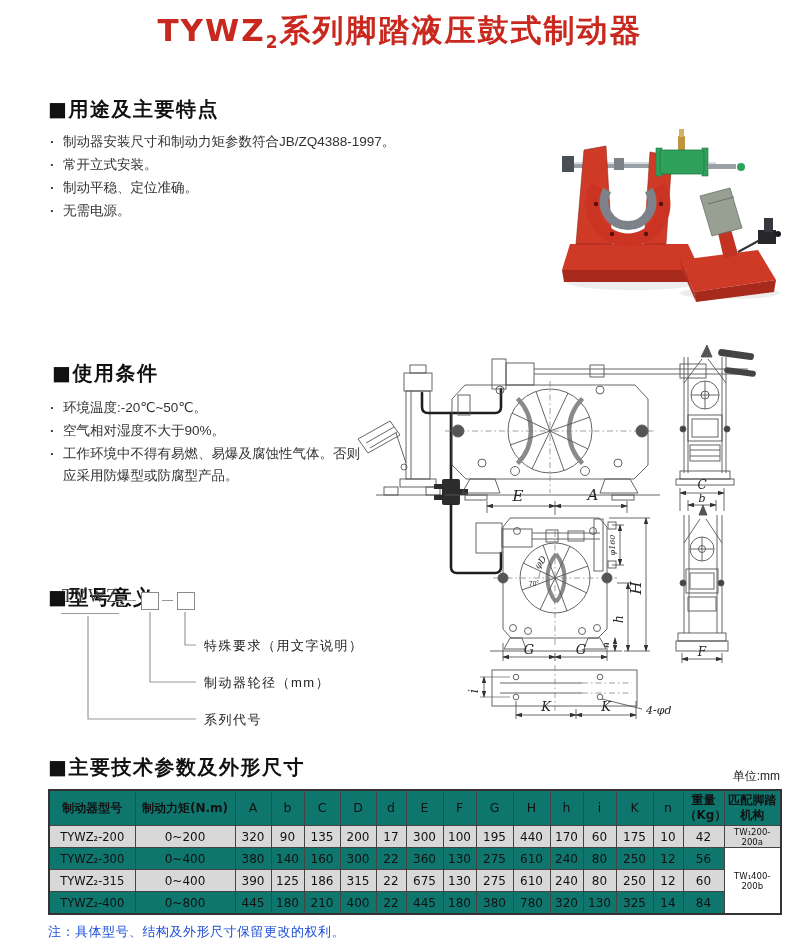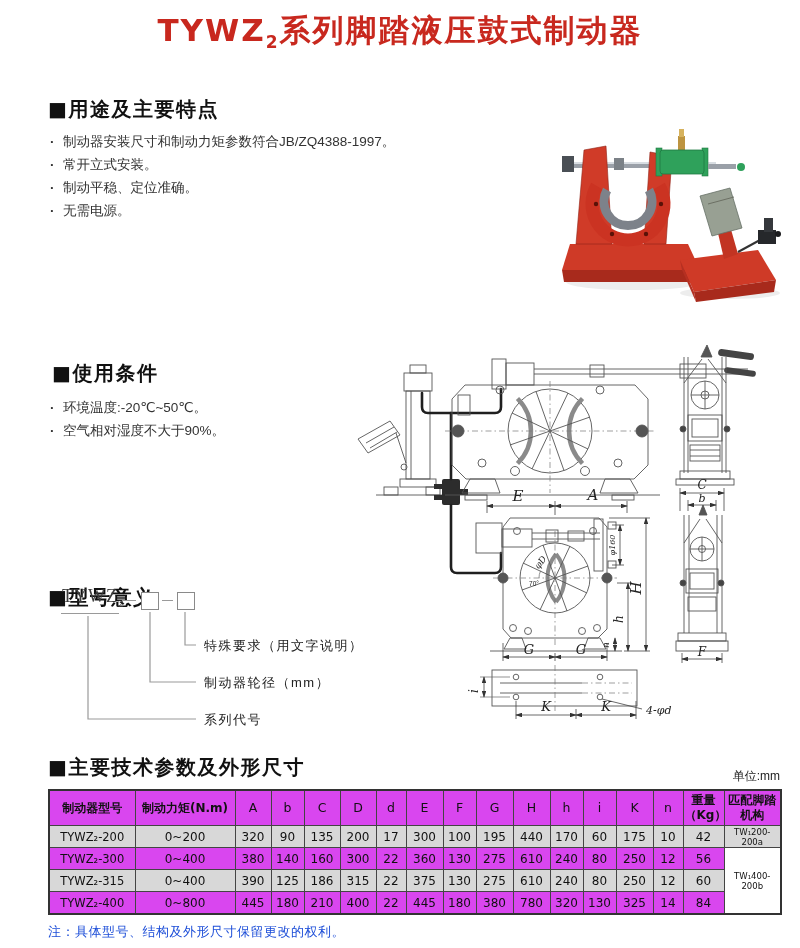--- a/index.html
+++ b/index.html
@@ -28,21 +28,21 @@
   .bullet::before{content:"·";position:absolute;left:2px;top:0;font-weight:bold;color:#333;}
   
   .model-code{font-size:18px;color:#3c3c3c;font-family:"DejaVu Sans",sans-serif;letter-spacing:1px;}
   .model-code sub{font-size:11px;}
   .mbox{width:16px;height:16px;border:1.6px solid #8a8a8a;background:#fff;}
   .mdash{width:14px;height:0;border-top:1.6px solid #9a9a9a;}
   .munder{height:0;border-top:1.3px solid #9a9a9a;}
   .mlabel{font-size:13px;color:#222;letter-spacing:1.5px;white-space:nowrap;}
   
   .unit-note{font-size:12px;color:#222;}
-  table.specs{border-collapse:collapse;table-layout:fixed;width:732px;background:#d946ef;}
+  table.specs{border-collapse:collapse;table-layout:fixed;width:732px;background:#0f766e;}
   table.specs th,table.specs td{
     border:1px solid #444;text-align:center;vertical-align:middle;
     font-family:"DejaVu Sans",sans-serif;overflow:hidden;
   }
   table.specs{border:2px solid #333;}
   table.specs th{font-size:12px;font-weight:bold;color:#111;height:34px;padding:0 1px;line-height:1.25;}
   table.specs th.dim{font-weight:normal;font-size:12.5px;}
   table.specs td{font-size:12px;color:#111;height:21px;padding:0;}
   table.specs td.model{font-size:11.5px;}
   table.specs tr.gray td{background:#d8d8d8;}
@@ -111,20 +111,21 @@
     <rect x="196" y="118" width="18" height="14" fill="#26282b"></rect>
     <rect x="202" y="106" width="9" height="14" fill="#35383c"></rect>
     <circle cx="216" cy="122" r="3" fill="#1b1c1e"></circle>
   </g>
 </svg>
 
 <div class="abs sec-h" style="left:52px;top:360px;">■使用条件</div>
 <div class="abs blist" style="left:48px;top:397px;width:320px;">
   <div class="bullet">环境温度:-20℃~50℃。</div>
   <div class="bullet">空气相对湿度不大于90%。</div>
+  <div class="bullet">工作环境中不得有易燃、易爆及腐蚀性气体。否则应采用防爆型或防腐型产品。</div>
 </div>
 
 <svg class="abs" style="left:350px;top:343px;" width="450" height="405" viewBox="0 0 450 405">
   <defs>
     <marker id="ar" markerWidth="9" markerHeight="6" refX="8" refY="3" orient="auto-start-reverse">
       <path d="M0,0 L9,3 L0,6 Z" fill="#333"></path>
     </marker>
   </defs>
 
   <g class="thin">
@@ -455,21 +456,21 @@
       <td class="pedal" rowspan="3">TW₁400-200b</td>
     </tr>
     <tr class="gray">
       <td class="model">TYWZ₂-315</td>
       <td>0~400</td>
       <td>390</td>
       <td>125</td>
       <td>186</td>
       <td>315</td>
       <td>22</td>
-      <td>375</td>
+      <td>675</td>
       <td>130</td>
       <td>275</td>
       <td>610</td>
       <td>240</td>
       <td>80</td>
       <td>250</td>
       <td>12</td>
       <td>60</td>
     </tr>
     <tr>

